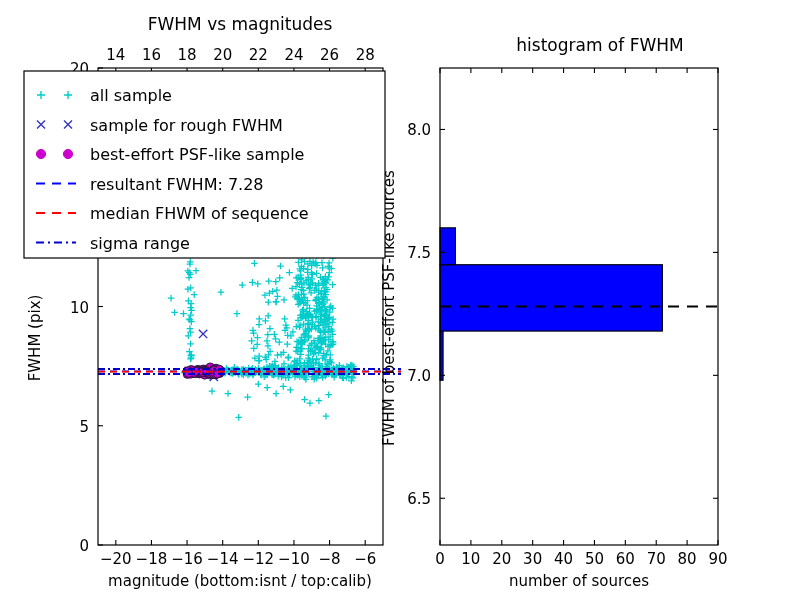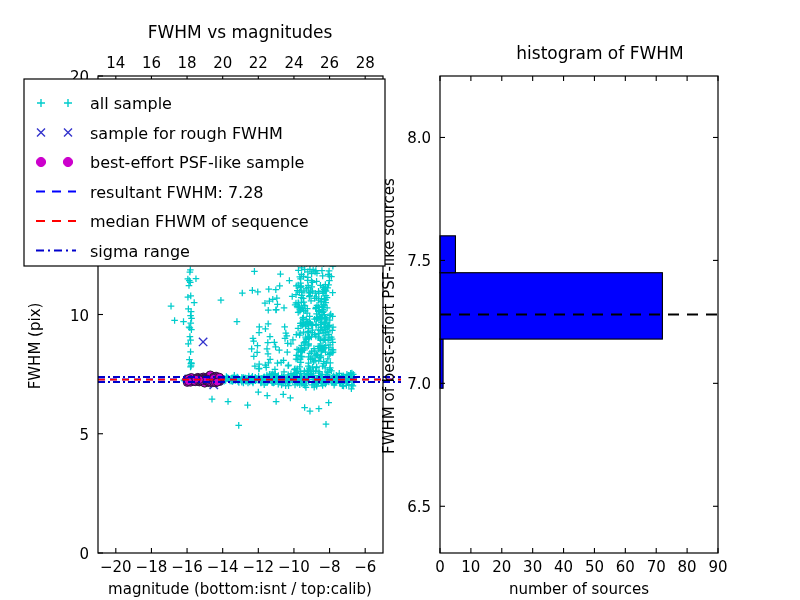--- a/index.html
+++ b/index.html
@@ -10,21 +10,21 @@
   body {
     width: 800px;
     height: 600px;
     font-family: "DejaVu Sans", sans-serif;
     color: #000000;
     overflow: hidden;
     position: relative;
   }
   #figure {
     position: absolute;
-    left: 0; top: 16px;
+    left: 0; top: 8px;
     width: 800px;
     height: 489px;
   }
   svg { display: block; }
   .ttl {
     font-family: "DejaVu Sans", sans-serif;
     font-size: 17px;
     fill: #000;
   }
   .axlbl {

